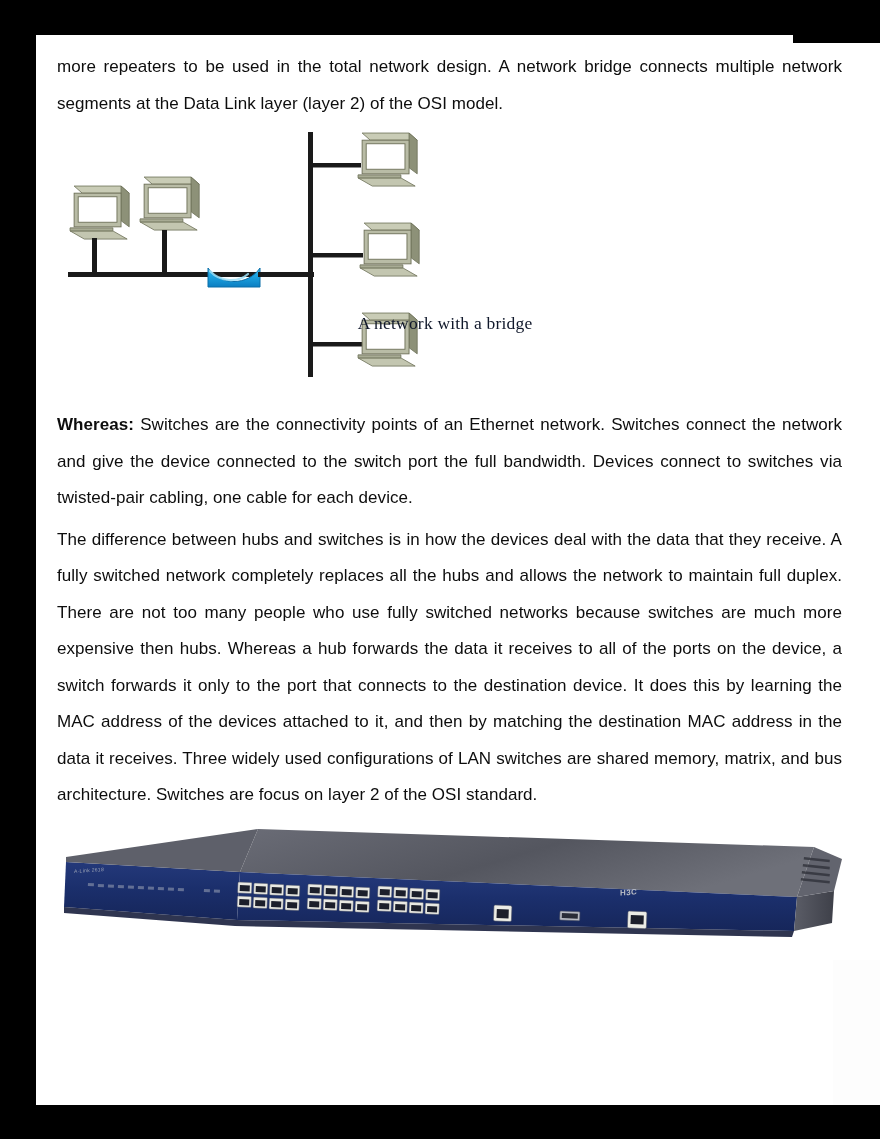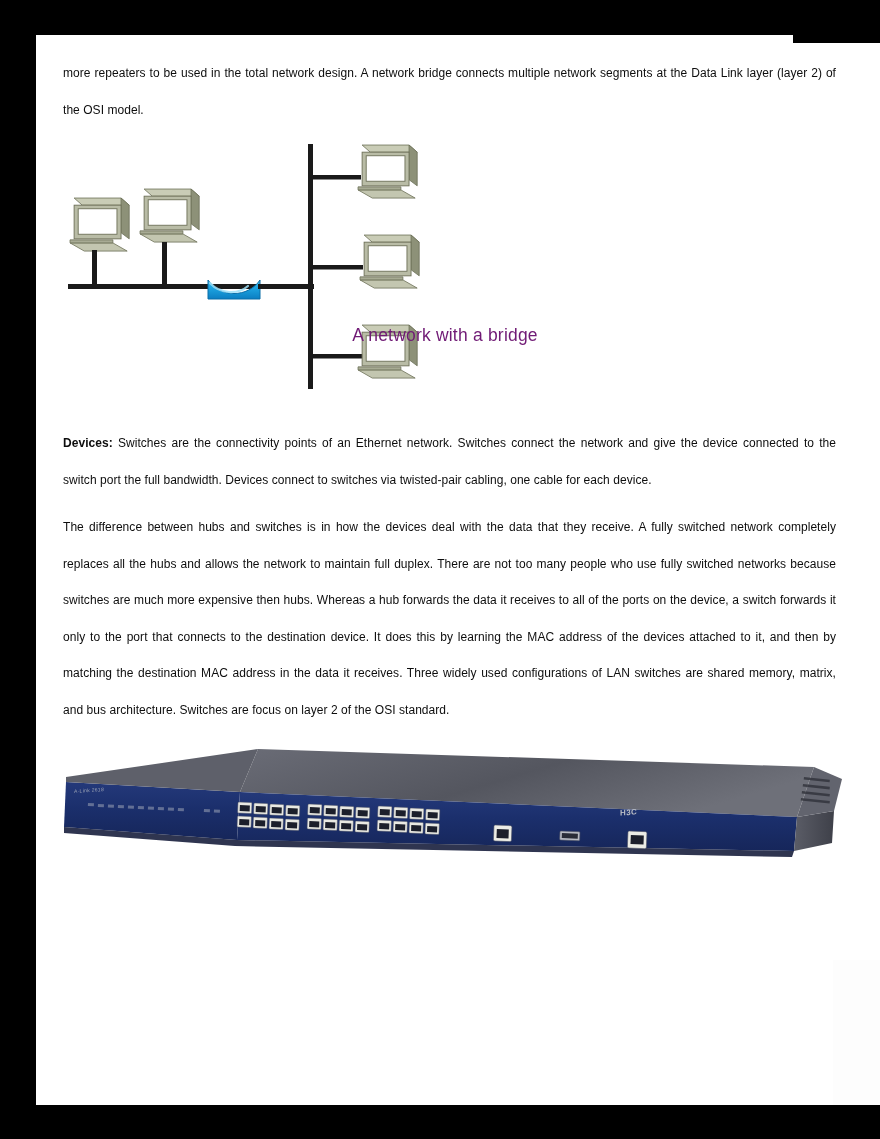--- a/index.html
+++ b/index.html
@@ -44,23 +44,23 @@
     height: 145px;
     background: #fdfdfd;
   }
   .content {
     position: absolute;
     left: 16px;
     top: 9px;
     width: 795px;
   }
   p.para {
-    margin: 11px;
+    margin: 5px;
     font-family: "Liberation Sans", sans-serif;
-    font-size: 12px;
+    font-size: 17px;
     line-height: 36.5px;
     color: #0d0d0d;
     text-align: justify;
     text-justify: inter-word;
     letter-spacing: 0.05px;
   }
   p.para .lead {
     font-weight: bold;
   }
 
@@ -77,23 +77,23 @@
     top: 0;
     width: 795px;
     height: 275px;
   }
   .fig-caption {
     position: absolute;
     left: 268px;
     top: 186px;
     width: 250px;
     text-align: center;
-    font-family: Liberation Sans, sans-serif;
+    font-family: Liberation Serif, serif;
     font-size: 17.5px;
-    color: #701a75;
+    color: #0f172a;
     letter-spacing: 0.2px;
   }
 
   
   .figure-switch {
     position: relative;
     width: 795px;
     height: 175px;
   }
   .switch-canvas {
@@ -196,21 +196,21 @@
             <use href="#pcIcon"></use>
           </g>
           <g transform="translate(304,184) scale(1.02)">
             <use href="#pcIcon"></use>
           </g>
         </svg>
 
         <div class="fig-caption">A network with a bridge</div>
       </div>
 
-      <p class="para"><span class="lead">Devices:</span><span> Switches are the connectivity points of an Ethernet network. Switches connect the network and give the device connected to the switch port the full bandwidth. Devices connect to switches via twisted-pair cabling, one cable for each device.</span></p>
+      <p class="para"><span class="lead">Whereas:</span><span> Switches are the connectivity points of an Ethernet network. Switches connect the network and give the device connected to the switch port the full bandwidth. Devices connect to switches via twisted-pair cabling, one cable for each device.</span></p>
 
       <p class="para">
         <span>The difference between hubs and switches is in how the devices deal with the data that they receive. A fully switched network completely replaces all the hubs and allows the network to maintain full duplex. There are not too many people who use fully switched networks because switches are much more expensive then hubs. Whereas a hub forwards the data it receives to all of the ports on the device, a switch forwards it only to the port that connects to the destination device. It does this by learning the MAC address of the devices attached to it, and then by matching the destination MAC address in the data it receives. Three widely used configurations of LAN switches are shared memory, matrix, and bus architecture. Switches are focus on layer 2 of the OSI standard.</span>
       </p>
 
       <div class="figure-switch">
         <svg class="switch-canvas" viewBox="0 0 795 175">
           <defs>
             <linearGradient id="topPanel" x1="0" y1="0" x2="1" y2="0.4">
               <stop offset="0%" stop-color="#6a6c76"></stop>

